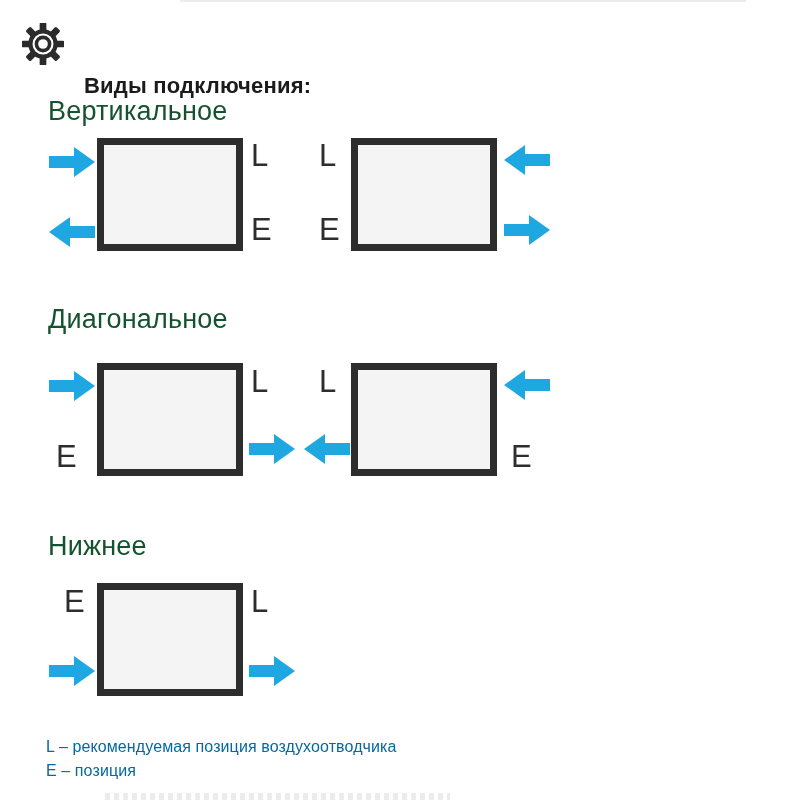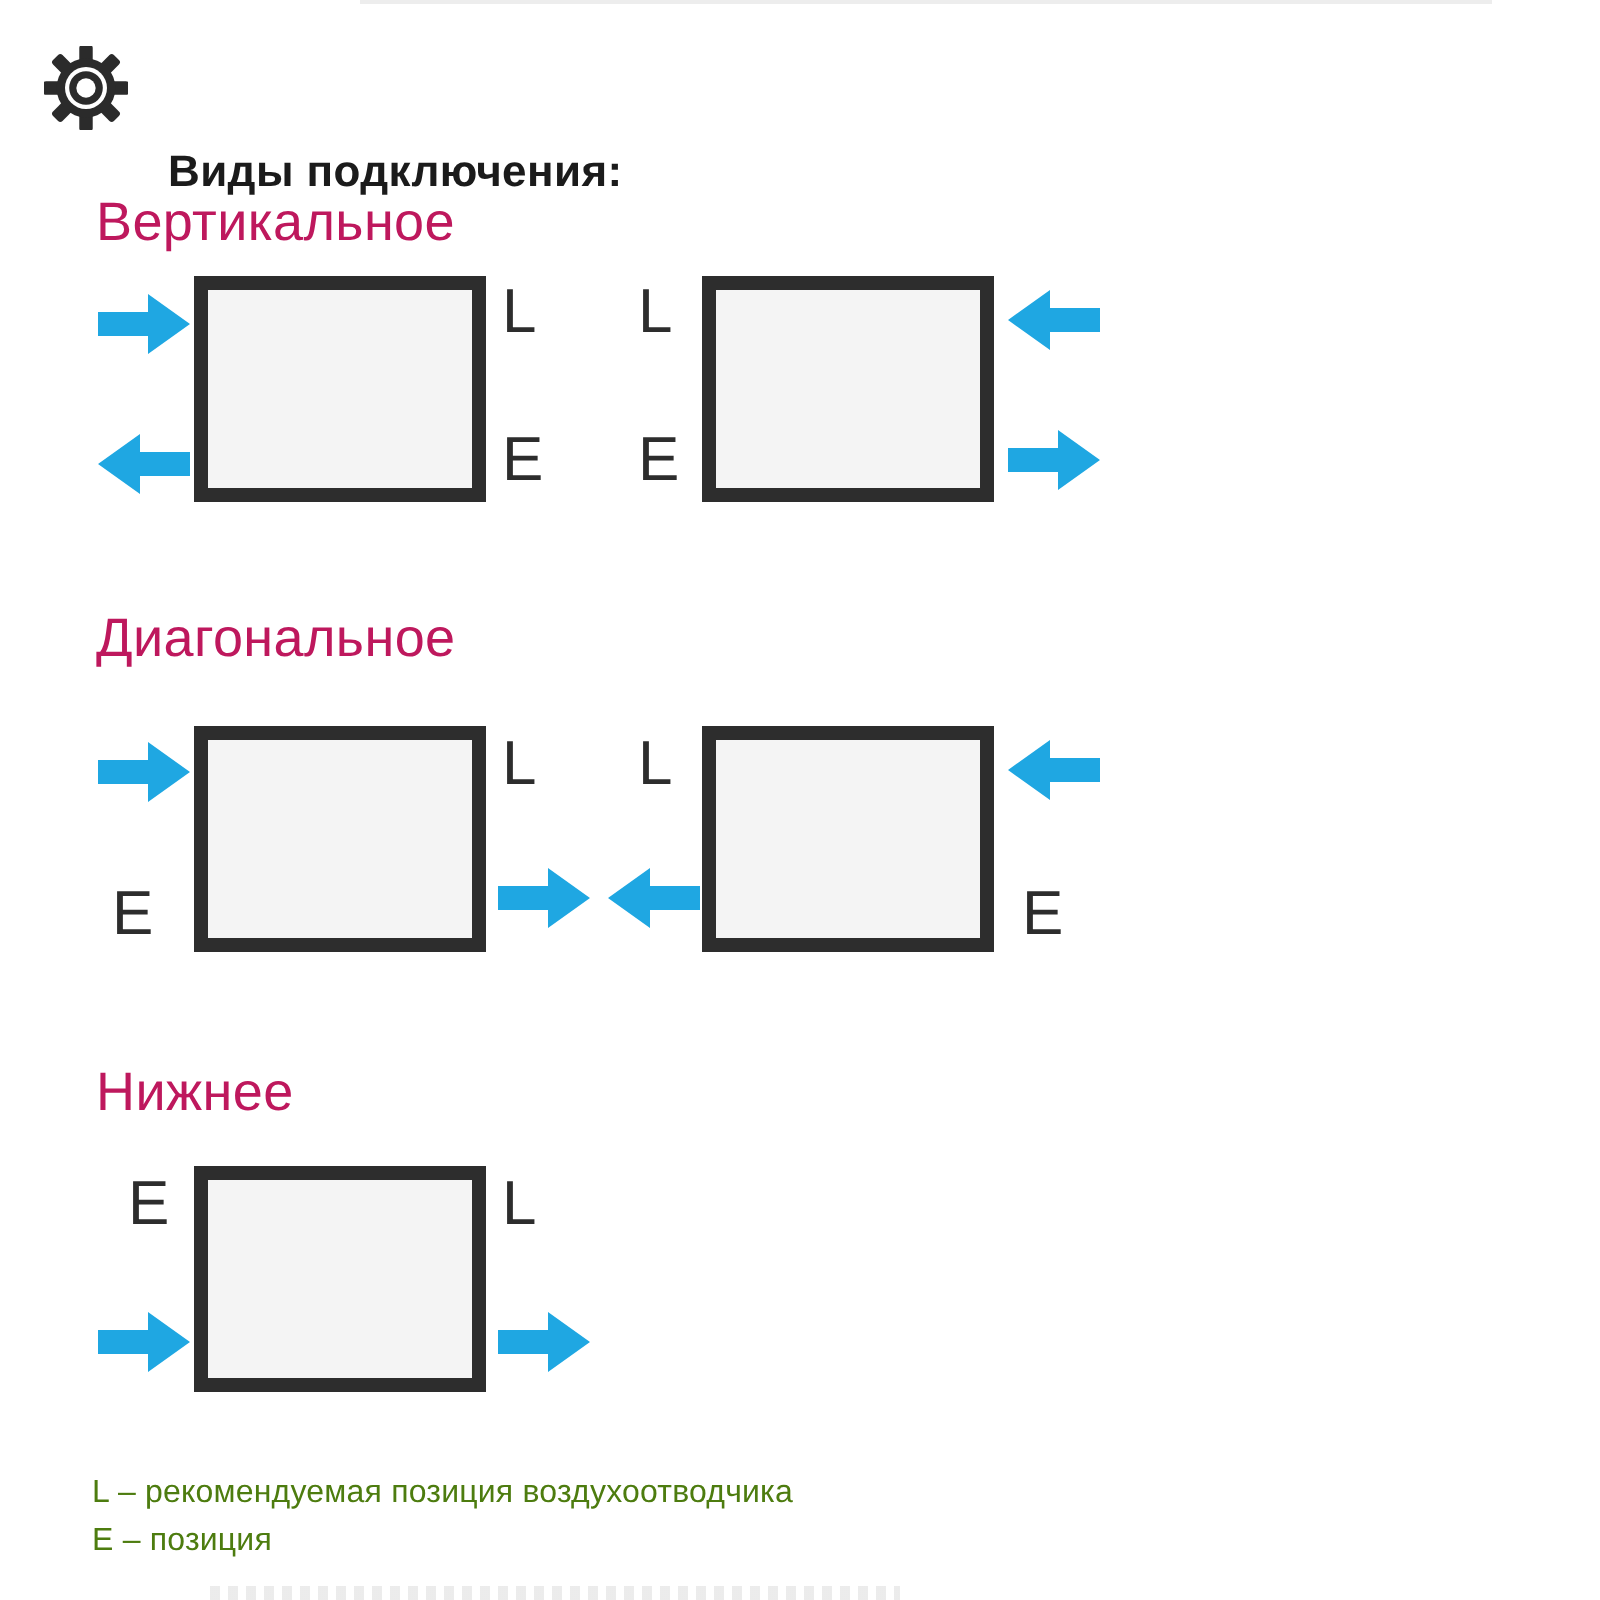--- a/index.html
+++ b/index.html
@@ -11,35 +11,35 @@
   .artifact-bottom{
     position:absolute;left:105px;top:793px;width:345px;height:7px;opacity:.55;
     background:repeating-linear-gradient(90deg,#dcdcdc 0 5px,transparent 5px 9px);
   }
   .gear{position:absolute;left:22px;top:23px;width:42px;height:42px;}
   .page-title{
     position:absolute;left:84px;top:29px;font-size:22px;font-weight:700;color:#1b1b1b;
     letter-spacing:.2px;white-space:nowrap;margin-top:44px;
   }
   .section-label{
-    position:absolute;left:48px;font-size:27px;font-weight:400;color:#be185d;
+    position:absolute;left:48px;font-size:27px;font-weight:400;color:#14532d;
     letter-spacing:.2px;white-space:nowrap;
   }
   .box{
     position:absolute;width:146px;height:113px;box-sizing:border-box;
     border:7px solid var(--border,#2d2d2d);background:var(--fill,#f4f4f4);
   }
   .letter{
     position:absolute;font-size:31px;line-height:1;color:#2d2d2d;font-weight:400;
   }
   .arrow{position:absolute;width:46px;height:30px;}
   .arrow svg{display:block;width:100%;height:100%;fill:var(--arrow,#1fa7e2);}
   .arrow.left svg{transform:scaleX(-1);}
   .legend-line{
-    position:absolute;left:46px;font-size:16px;color:#4d7c0f;letter-spacing:.1px;white-space:nowrap;
+    position:absolute;left:46px;font-size:16px;color:#0369a1;letter-spacing:.1px;white-space:nowrap;
   }
 </style>
 </head>
 <body>
 
 <div class="canvas">
 
   <div class="artifact-top"></div>
 
   <span class="gear">

